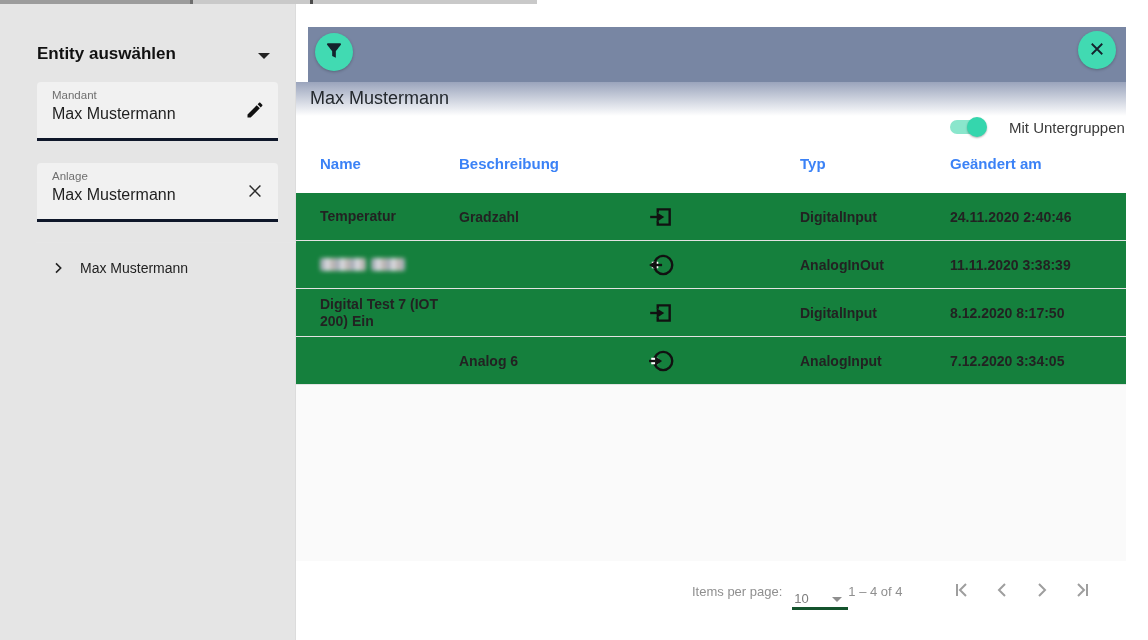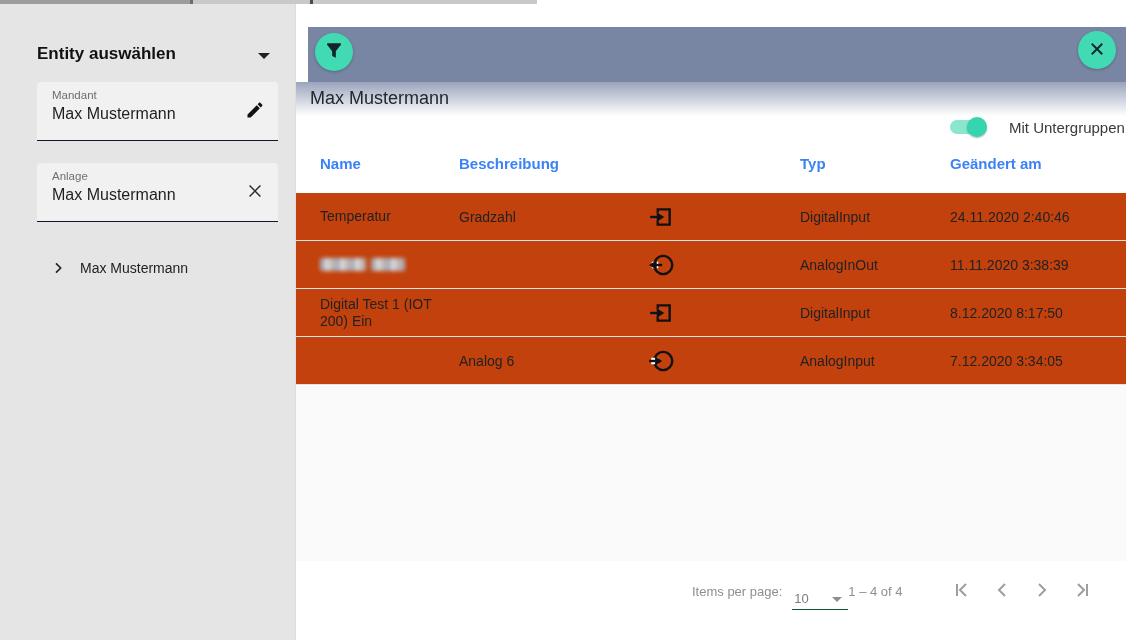--- a/index.html
+++ b/index.html
@@ -14,21 +14,21 @@
   .strip-tick { position:absolute; left:310px; top:0; width:3px; height:4px; background:#4a4a4a; }
 
   
   .sidebar { position:absolute; left:0; top:4px; width:296px; height:636px;
              background:#e5e5e5; border-right:1px solid #dcdcdc; }
   .sb-title { position:absolute; left:37px; top:40px; font-size:17px; font-weight:bold; color:#111; }
   .sb-caret { position:absolute; left:258px; top:49px; width:0; height:0;
               border-left:6px solid transparent; border-right:6px solid transparent;
               border-top:6px solid #222; }
   .sb-field { position:absolute; left:37px; width:241px; height:59px; background:#f1f1f1;
-              border-bottom:1px solid #0f172a; border-radius:4px 4px 0 0; }
+              border-bottom:3px solid #0f172a; border-radius:4px 4px 0 0; }
   .sb-field.f1 { top:78px; } .sb-field.f2 { top:159px;text-align:center; }
   .sb-label { position:absolute; left:15px; top:7px; font-size:11.5px; color:#6f6f6f; }
   .sb-value { position:absolute; left:15px; top:23px; font-size:16px; color:#1e1e1e; white-space:nowrap; }
   .sb-icon-btn { position:absolute; right:10px; top:16px; width:26px; height:26px;
                  display:flex; align-items:center; justify-content:center; cursor:pointer; background:none; border:none; }
   .sb-divider { position:absolute; left:36px; top:238px; width:260px; height:1px; background:#e6e6e6; }
   .sb-tree { position:absolute; left:46px; top:248px; width:240px; height:32px;
              display:flex; align-items:center; cursor:pointer; }
   .sb-tree .chev { width:16px; height:16px; margin-left:4px; }
   .sb-tree .lbl { margin-left:14px; font-size:14px; color:#222; }
@@ -53,42 +53,42 @@
                    background:#35d6ad; box-shadow:0 1px 2px rgba(0,0,0,.3); }
   .toggle-label { margin-left:7px; font-size:15px; color:#3a3a3a; white-space:nowrap; }
 
   
   .thead { position:absolute; top:123px; left:0; width:830px; height:30px;
            font-size:15px; font-weight:bold; color:#3b82f6; }
   .thead span { position:absolute; top:5px; }
   .col-name { left:24px; } .col-desc { left:163px; } .col-typ { left:504px; } .col-mod { left:654px; }
 
   .rows { position:absolute; top:166px; left:0; width:830px; }
-  .trow { position:relative; width:830px; height:48px; border-bottom:1px solid #e3e3e3; background:#c2410c; }
+  .trow { position:relative; width:830px; height:48px; border-bottom:1px solid #e3e3e3; background:#15803d;font-weight:bold; }
   .cell { position:absolute; top:0; height:100%; display:flex; align-items:center;
           font-size:14px; color:#222; }
   .c-name { left:24px; width:126px; line-height:17px; }
   .c-desc { left:163px; width:160px; }
   .c-icon { left:350px; width:30px; justify-content:center; }
   .c-typ  { left:504px; width:140px; }
   .c-mod  { left:654px; width:170px; }
 
   .blurwrap { display:flex; gap:5px; filter:blur(2px); }
   .blur-block { height:13px; border-radius:2px;
     background:repeating-linear-gradient(90deg,#a9aeb8 0 5px,#d8d9de 5px 10px,#bdb7b4 10px 15px); }
   .bb1 { width:46px; } .bb2 { width:34px; }
 
   .empty-area { position:absolute; left:0; top:358px; width:830px; height:176px; background:#fafafa; }
 
   
   .pfooter { position:absolute; left:0; top:534px; width:830px; height:79px; background:#fff; }
   .paginator { position:absolute; left:396px; top:17px; height:26px; display:flex; align-items:center;
                color:#8f8f8f; font-size:13px; }
   .pp-select { position:relative; margin-left:10px; width:56px; height:22px;
-               border-bottom:1px solid #14532d; cursor:pointer;margin-top:16px; }
+               border-bottom:3px solid #14532d; cursor:pointer;margin-top:16px; }
   .pp-select .val { position:absolute; left:2px; top:3px; font-size:13px; color:#7d7d7d; }
   .pp-select .caret { position:absolute; right:6px; top:9px; width:0; height:0;
                border-left:5px solid transparent; border-right:5px solid transparent;
                border-top:5px solid #8f8f8f; }
   .pp-range { white-space:nowrap; }
   .pg-btns { display:flex; margin-left:32px; }
   .pg-btn { width:26px; height:26px; margin-left:14px; background:none; border:none; cursor:pointer;
             display:flex; align-items:center; justify-content:center; padding:0; }
 </style>
 </head>
@@ -209,21 +209,21 @@
           <rect x="3.5" y="9" width="6" height="6" fill="#fff"></rect>
           <path fill="none" stroke="#111" stroke-width="2.2" d="M13 12 H7"></path>
           <polygon fill="#111" points="1,12 8,7.5 8,16.5"></polygon>
         </svg>
       </div>
       <div class="cell c-typ">AnalogInOut</div>
       <div class="cell c-mod">11.11.2020 3:38:39</div>
     </div>
 
     <div class="trow">
-      <div class="cell c-name">Digital Test 1 (IOT 200) Ein</div>
+      <div class="cell c-name">Digital Test 7 (IOT 200) Ein</div>
       <div class="cell c-desc"></div>
       <div class="cell c-icon">
         <svg width="26" height="26" viewBox="0 0 24 24">
           <path fill="none" stroke="#111" stroke-width="2.2" d="M9 8 V5 H20 V19 H9 V16"></path>
           <path fill="none" stroke="#111" stroke-width="2.2" d="M2 12 H9"></path>
           <polygon fill="#111" points="15,12 8,7.5 8,16.5"></polygon>
         </svg>
       </div>
       <div class="cell c-typ">DigitalInput</div>
       <div class="cell c-mod">8.12.2020 8:17:50</div>

